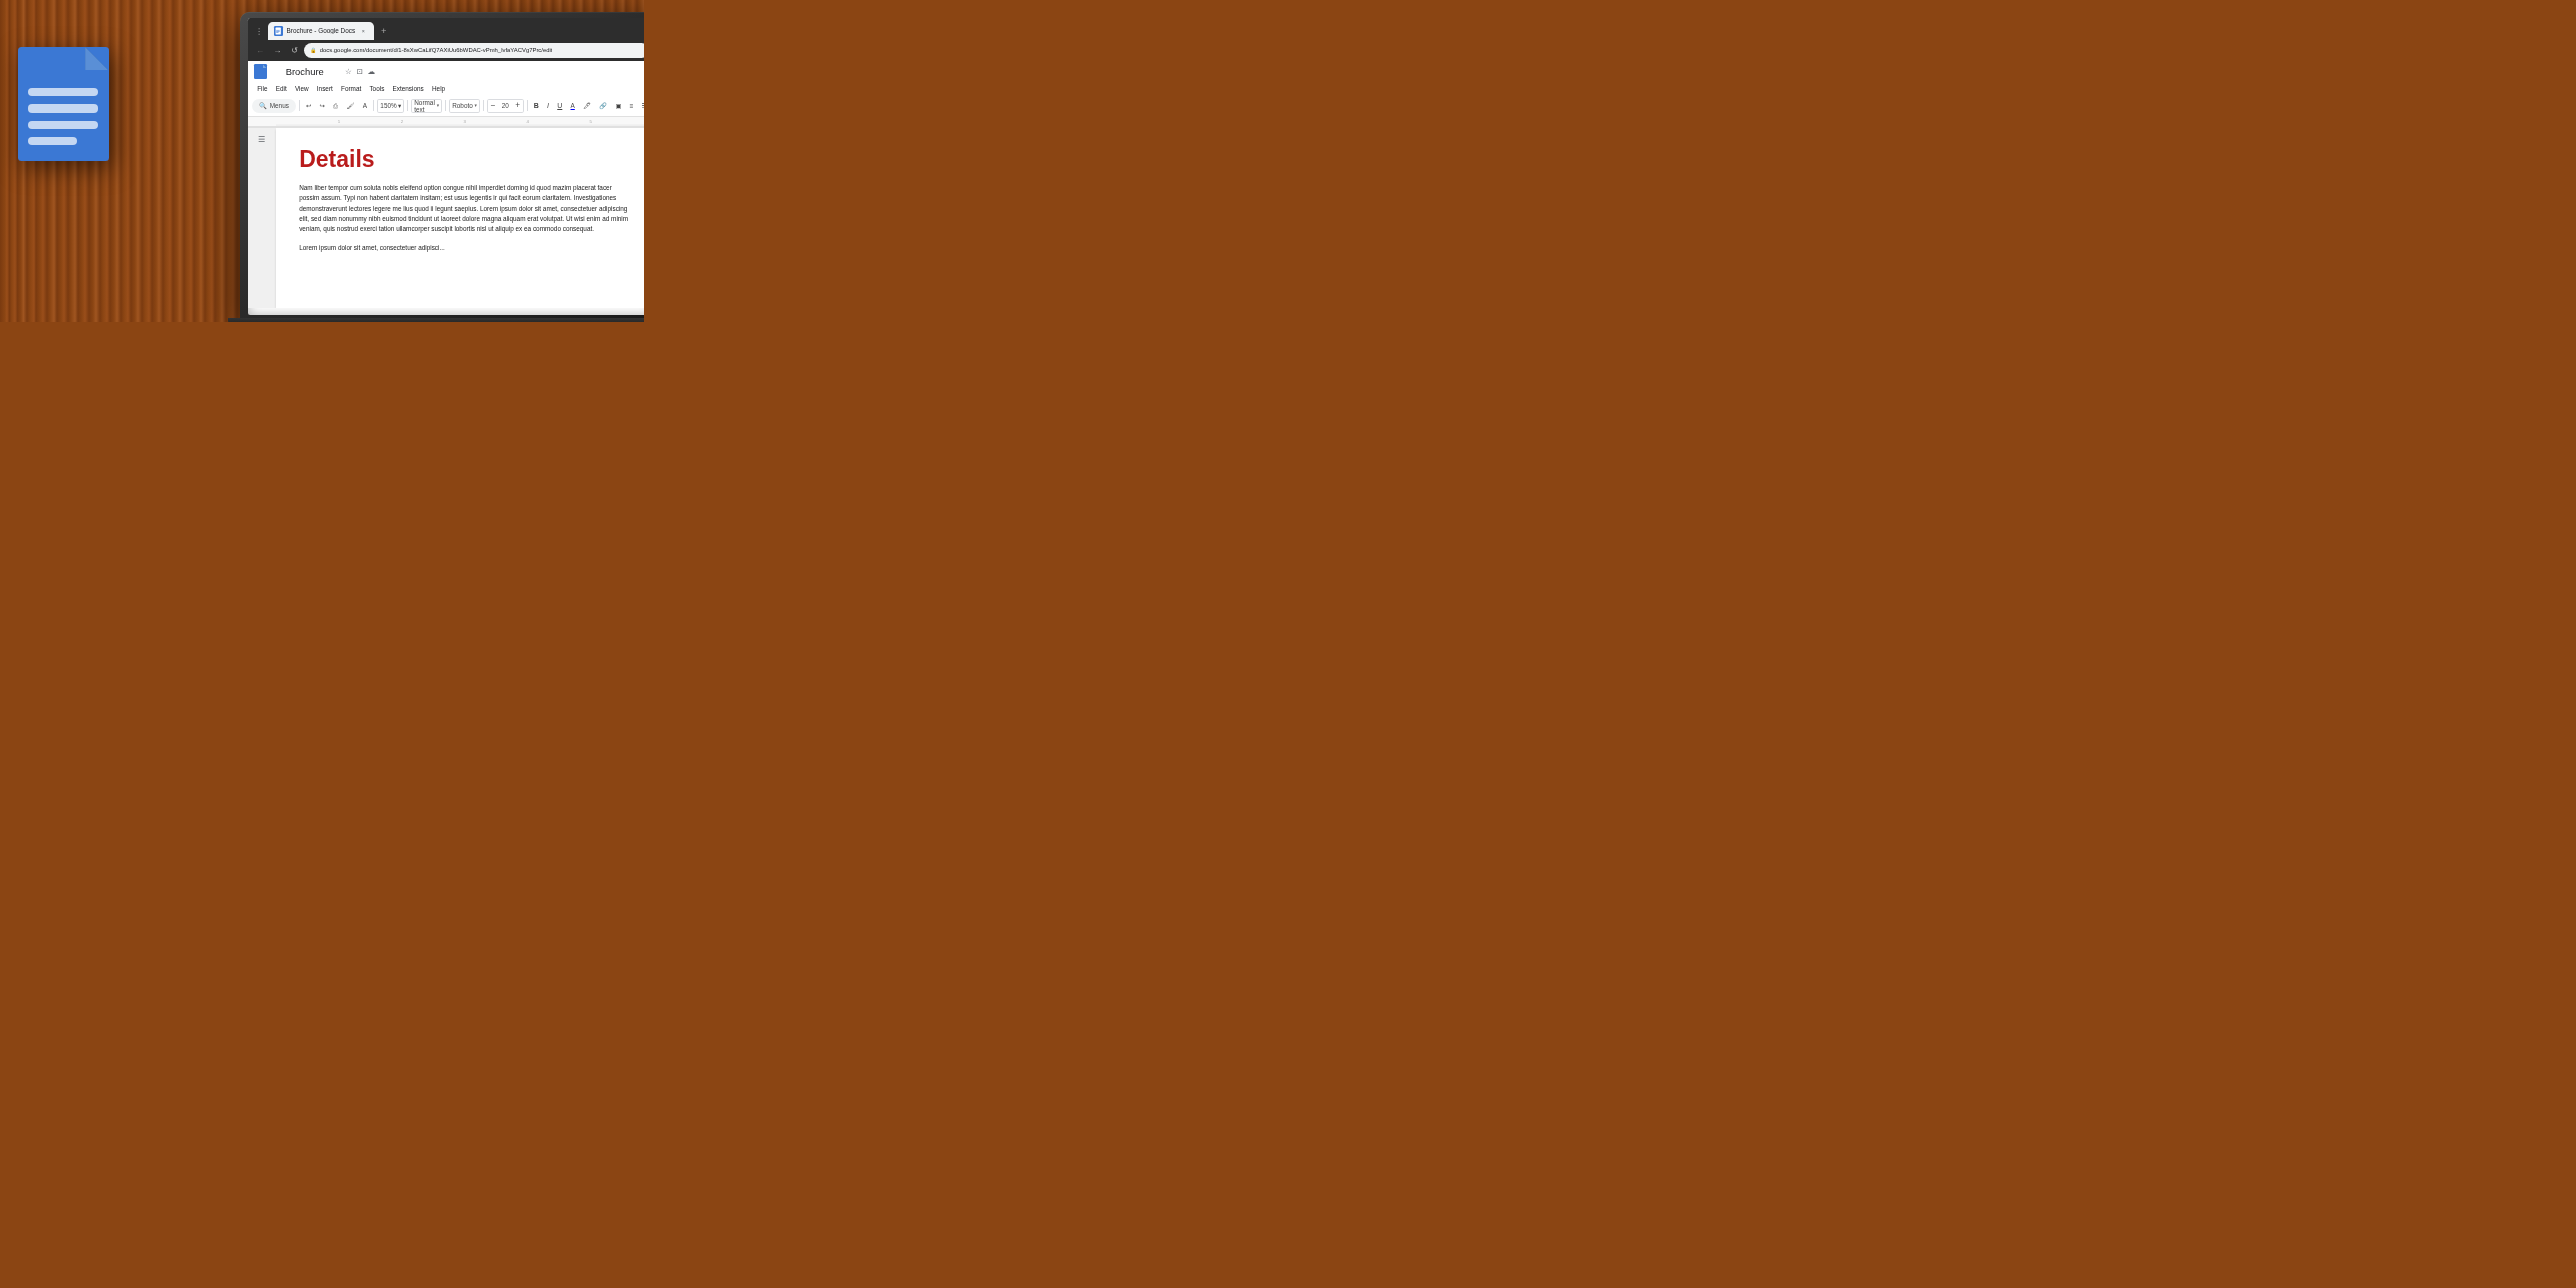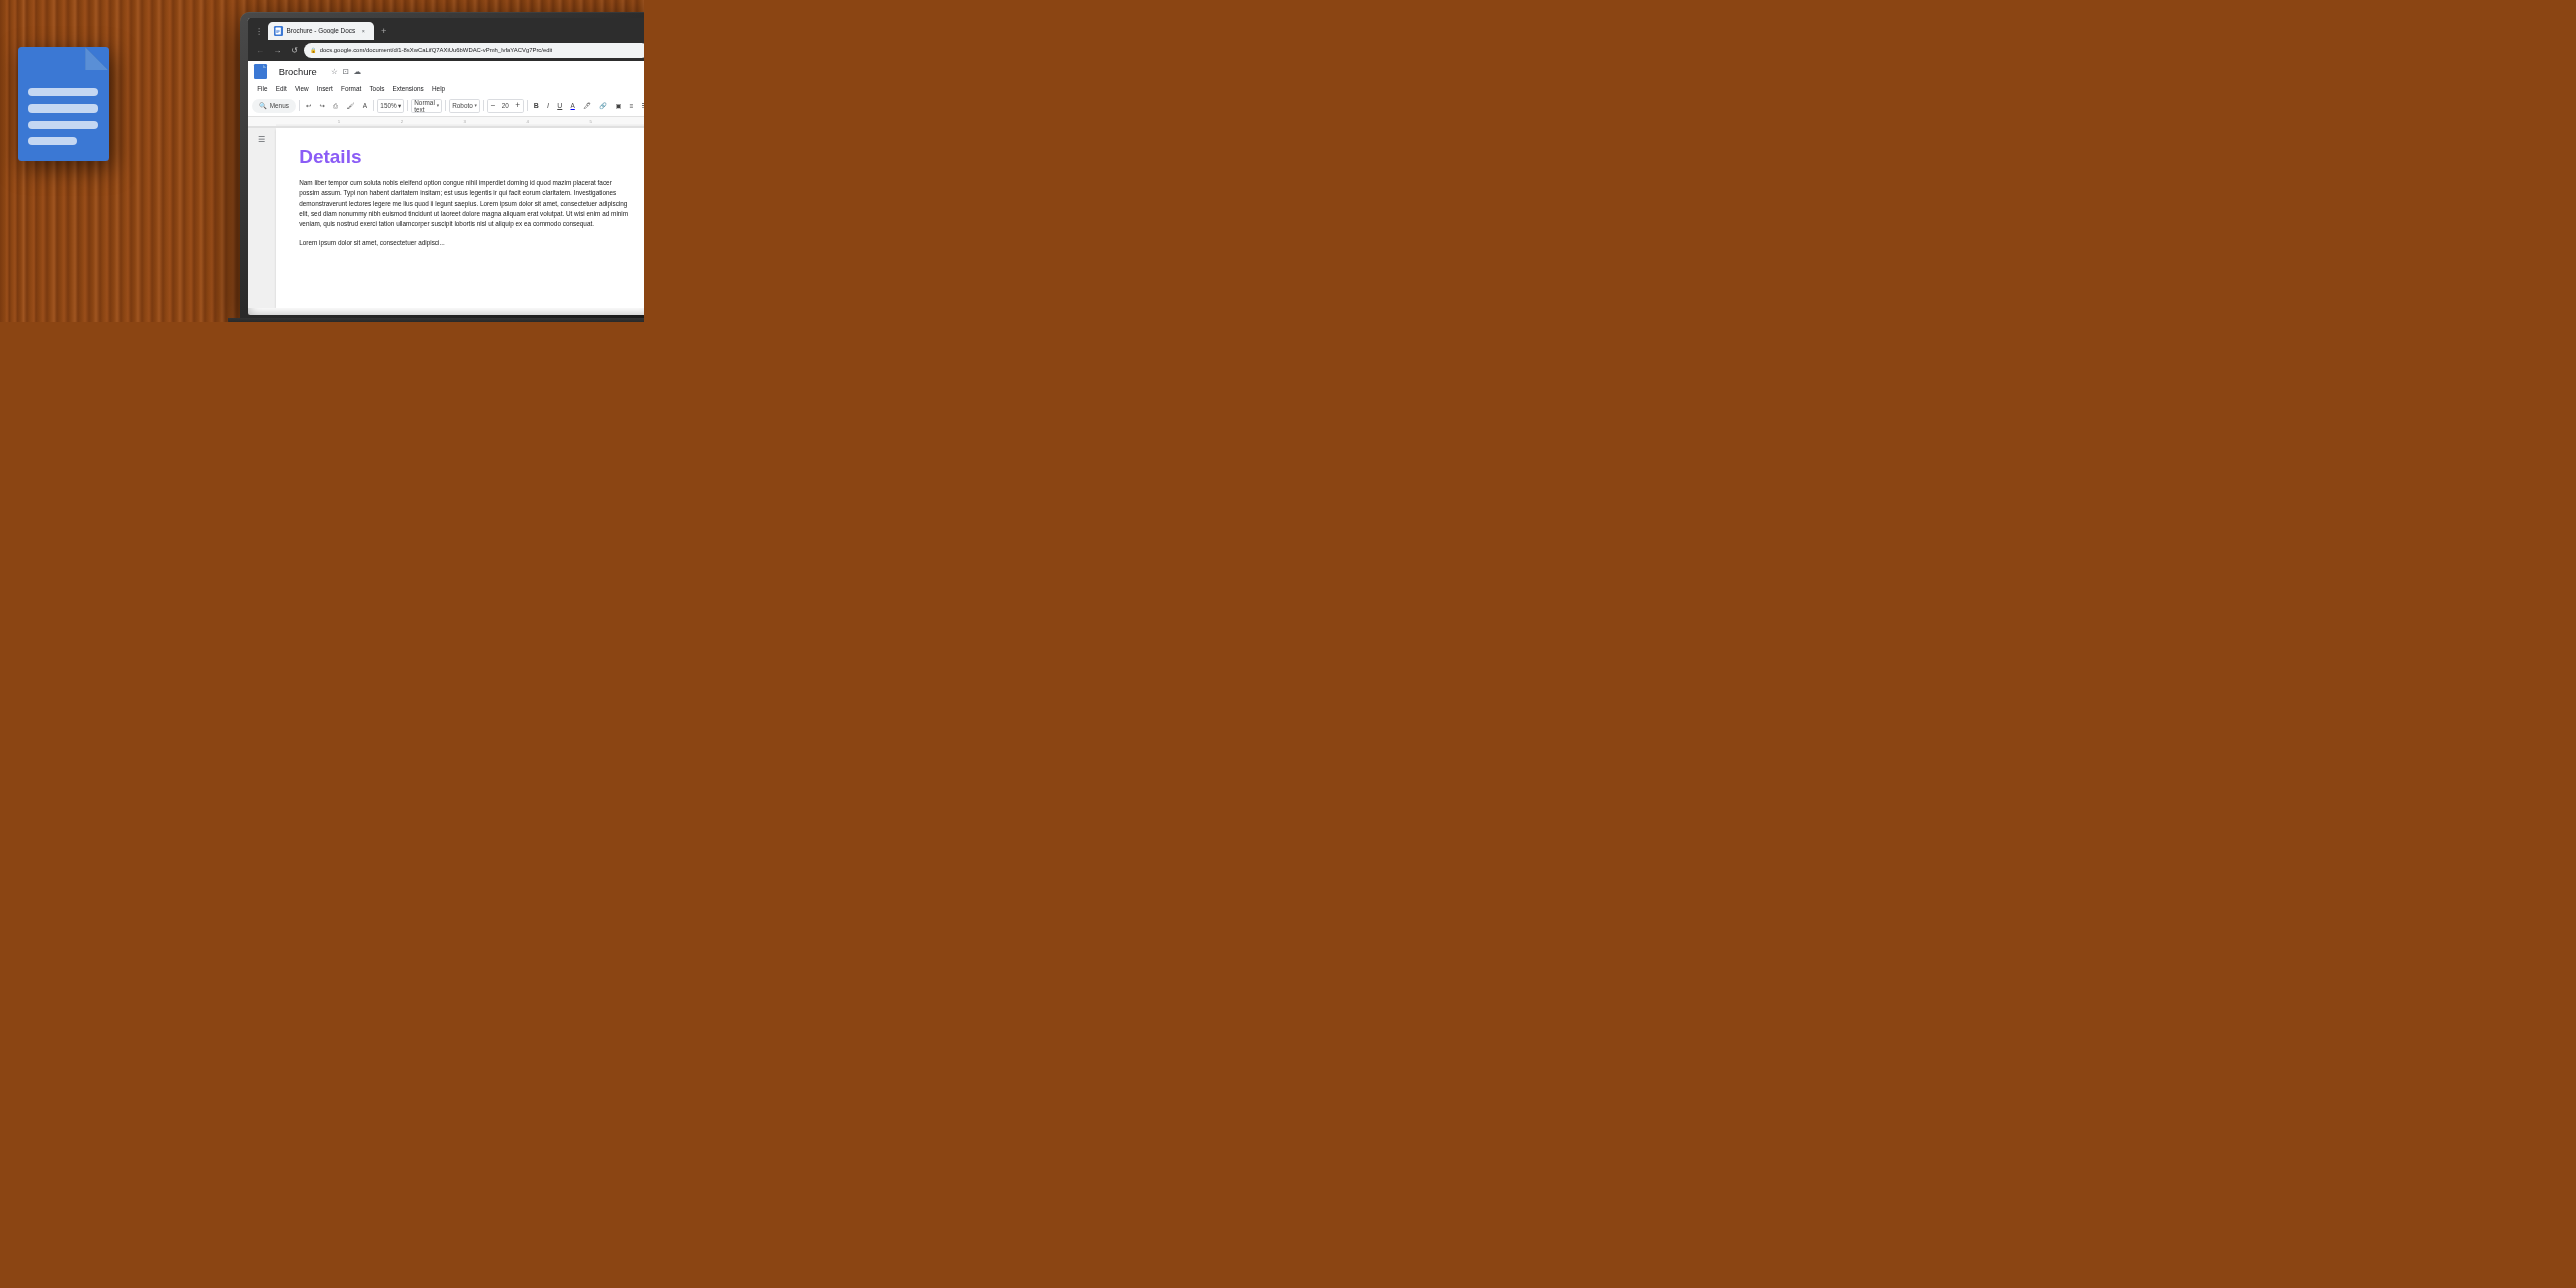--- a/index.html
+++ b/index.html
@@ -291,21 +291,21 @@
     
     .docs-toolbar-area {
       background: #fff;
       border-bottom: 0.6px solid #e0e0e0;
     }
 
     .docs-header {
       display: flex;
       align-items: center;
       padding: 3.5px 5.9px 2.3px 5.9px;
-      gap: 12px;
+      gap: 19px;
       height: 21px;
     }
 
     .docs-icon-sm {
       width: 13px;
       height: 15px;
       background: #3b78d4;
       border-radius: 1.2px;
       position: relative;
       flex-shrink: 0;
@@ -476,23 +476,23 @@
 
     .doc-page {
       flex: 1;
       background: #fff;
       padding: 17.6px 23.4px 11.7px 23.4px;
       overflow: hidden;
       box-shadow: 0 0.6px 2.3px rgba(0,0,0,0.15);
     }
 
     .doc-heading {
-      font-size: 19px;
+      font-size: 23px;
       font-weight: 700;
-      color: #8b5cf6;
+      color: #b91c1c;
       margin-bottom: 10.5px;
       font-family: 'Arial', sans-serif;
     }
 
     .doc-paragraph {
       font-size: 6.4px;
       line-height: 1.6;
       color: #1a1a1a;
       font-family: 'Arial', sans-serif;
       margin-bottom: 8.2px;

